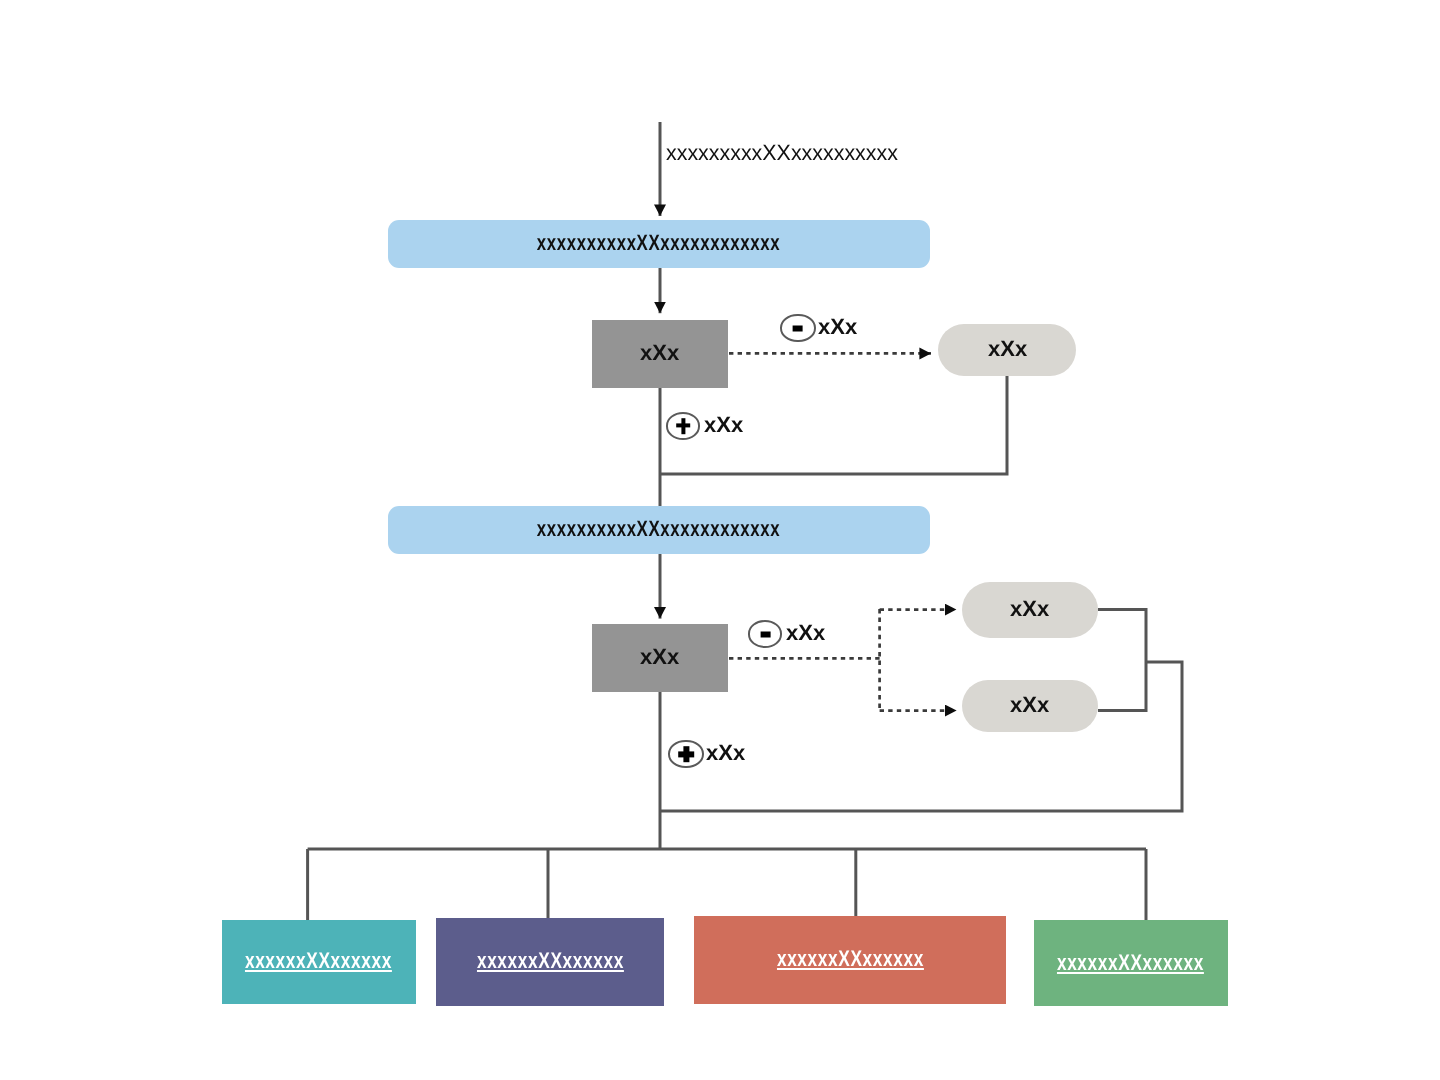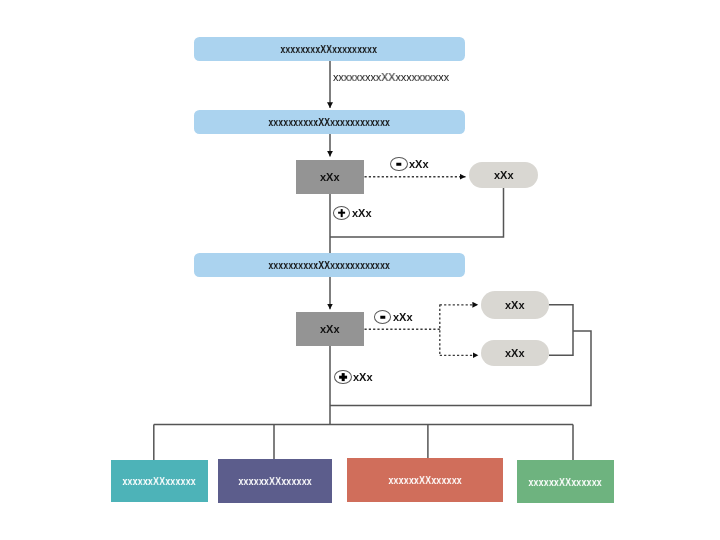--- a/index.html
+++ b/index.html
@@ -6,21 +6,21 @@
   html,body{margin:0;padding:0;background:#ffffff;}
   
   body{width:720px;height:540px;overflow:hidden;font-family:"Liberation Sans",sans-serif;}
   #stage{position:relative;width:720px;height:540px;background:#fff;}
   .node{position:absolute;display:flex;align-items:center;justify-content:center;box-sizing:border-box;}
   .node span,.lbl,.badge .btext{will-change:transform;}
   .bar{background:#abd3ef;border-radius:5.5px;color:#111;}
   .bar span{font-weight:bold;font-size:11.1px;transform:scaleX(0.76);letter-spacing:0.4px;text-indent:0.2px;display:inline-block;}
   .grayblock{background:#949494;color:#111;font-weight:bold;font-size:11px;}
   .pill{background:#d9d7d2;color:#111;font-weight:bold;font-size:11px;border-radius:999px;}
-  .cat{color:#fff;}
+  .cat{color:#fff;text-decoration:underline;}
   .cat span{font-weight:bold;font-size:11.3px;transform:scaleX(0.765);letter-spacing:0.4px;text-indent:0.2px;display:inline-block;}
   svg.lines{position:absolute;left:0;top:0;width:720px;height:540px;}
   .sld{fill:none;stroke:#555;stroke-width:1.5;}
   .dsh{fill:none;stroke:#3a3a3a;stroke-width:1.35;stroke-dasharray:2.2 2.1;}
   .lbl{position:absolute;font-size:11px;color:#111;white-space:nowrap;transform:scaleX(0.973);transform-origin:left top;}
   .badge{position:absolute;display:flex;align-items:center;white-space:nowrap;}
   .badge .sign{position:relative;display:inline-block;
     width:17.4px;height:13.8px;border:1.05px solid #5a5a5a;border-radius:50%;
     font-size:0;color:transparent;line-height:0;box-sizing:border-box;flex:0 0 auto;}
   .badge .sign::before{content:"";position:absolute;left:50%;top:50%;
@@ -64,23 +64,20 @@
 
     <path class="sld" d="M330,346 L330,424.5"></path>
 
     <path class="sld" d="M153.8,424.5 L573,424.5"></path>
     <path class="sld" d="M153.8,424.5 L153.8,460"></path>
     <path class="sld" d="M274,424.5 L274,459"></path>
     <path class="sld" d="M427.9,424.5 L427.9,458"></path>
     <path class="sld" d="M573,424.5 L573,460"></path>
   </svg>
 
-  <div class="node bar" style="left:193.5px;top:37px;width:271px;height:24px;">
-    <span>xxxxxxxxXXxxxxxxxxx</span>
-  </div>
   <div class="node bar" style="left:193.5px;top:110px;width:271px;height:24px;">
     <span>xxxxxxxxxxXXxxxxxxxxxxxx</span>
   </div>
   <div class="node bar" style="left:193.5px;top:253px;width:271px;height:24px;">
     <span>xxxxxxxxxxXXxxxxxxxxxxxx</span>
   </div>
 
   <div class="node grayblock" style="left:296px;top:159.5px;width:68px;height:34px;">
     <span>xXx</span>
   </div>

